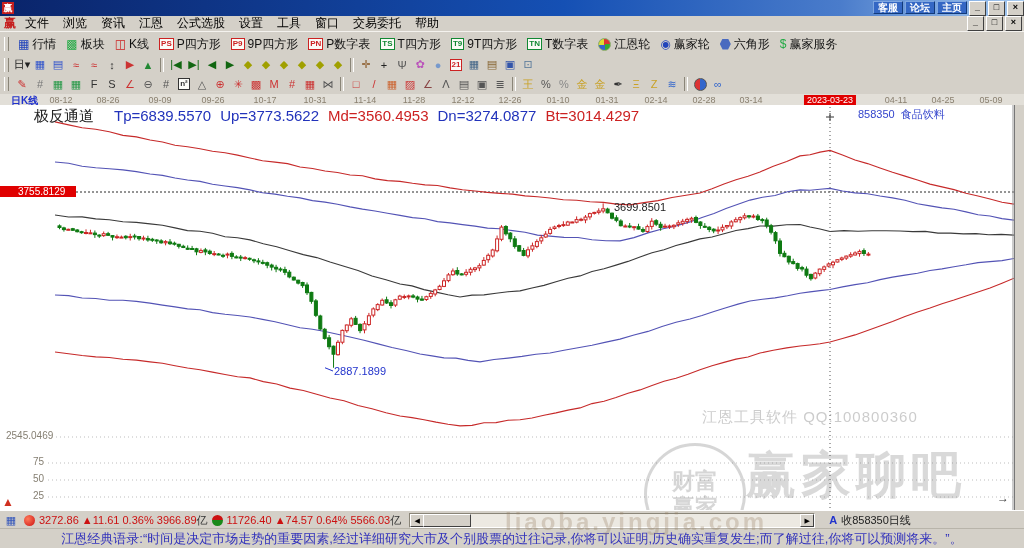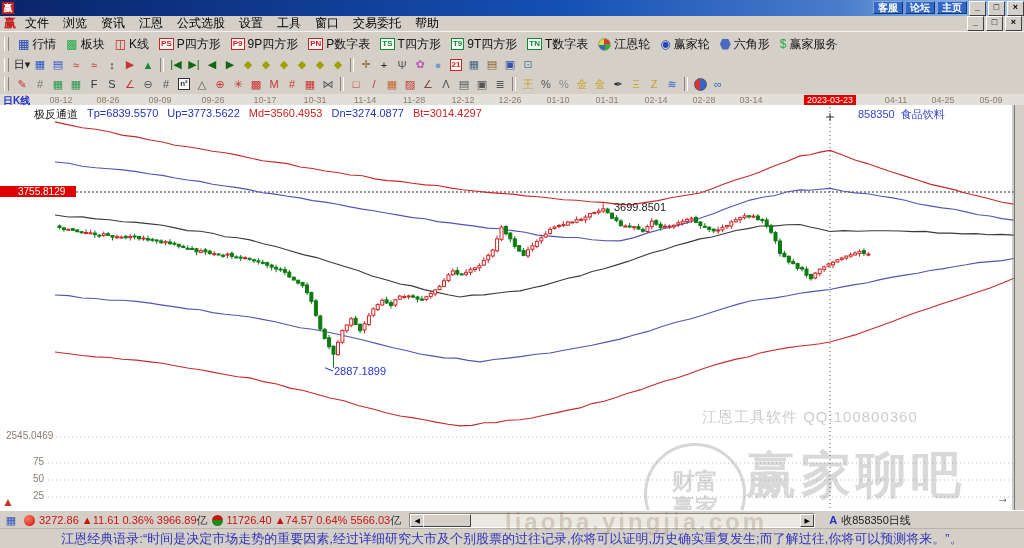--- a/index.html
+++ b/index.html
@@ -35,27 +35,27 @@
   .sep{width:2px;height:14px;border-left:1px solid #8a8578;border-right:1px solid #fff;margin:0 3px}
   .badge{font:bold 8px/10px "Liberation Sans",sans-serif;border:1px solid;padding:0 1px;background:#fbfbf7}
   .hex{width:11px;height:11px;background:#4a6abf;
     clip-path:polygon(25% 0,75% 0,100% 50%,75% 100%,25% 100%,0 50%)}
   .wheel{width:11px;height:11px;border-radius:50%;border:1px solid #8a6;
     background:conic-gradient(#d33 0 90deg,#3a3 90deg 180deg,#36c 180deg 270deg,#dd3 270deg 360deg)}
   .yinyang{width:11px;height:11px;border-radius:50%;border:1px solid #555;
     background:linear-gradient(90deg,#d33 50%,#36c 50%)}
   
   #datestrip{left:0;top:94px;width:1024px;height:11px;background:#e2dfd8;font-size:9px}
-  #mode-label{left:3px;top:0;color:#2233cc;font-weight:bold;font-size:10px}
+  #mode-label{left:11px;top:0;color:#2233cc;font-weight:bold;font-size:10px}
   .dtick{position:absolute;top:1px;transform:translateX(-50%);color:#8a8070;white-space:nowrap}
   .dtick.hl{background:#e00000;color:#fff;padding:0 3px;z-index:2}
   
   #chart{left:0;top:105px;width:1014px;height:405px;background:#fff;overflow:hidden;
     border-right:1px solid #777}
-  #indrow{left:34px;top:2px;font-size:11px;display:flex;gap:9px;white-space:nowrap}
+  #indrow{left:34px;top:2px;font-size:15px;display:flex;gap:20px;white-space:nowrap}
   #symbolbox{left:858px;top:2px;font-size:11px;color:#3344cc;white-space:nowrap}
   #pricebox{left:0;top:81px;width:58px;height:11px;background:#e00000;color:#fff;
     font-size:10px;line-height:11px;padding-left:18px}
   .axlbl{position:absolute;color:#857f72;font-size:10px}
   #hi-label{left:614px;top:96px;font-size:11px;color:#222}
   #lo-label{left:334px;top:260px;font-size:11px;color:#2233cc}
   #alert-tri{left:2px;top:390px;color:#d03020;font-size:12px}
   #scroll-hint{left:997px;top:386px;color:#333;font-size:12px}
   .wm{position:absolute;pointer-events:none;white-space:nowrap}
   #wm1{left:702px;top:303px;font-size:15px;letter-spacing:1px;color:rgba(110,110,110,.35)}

